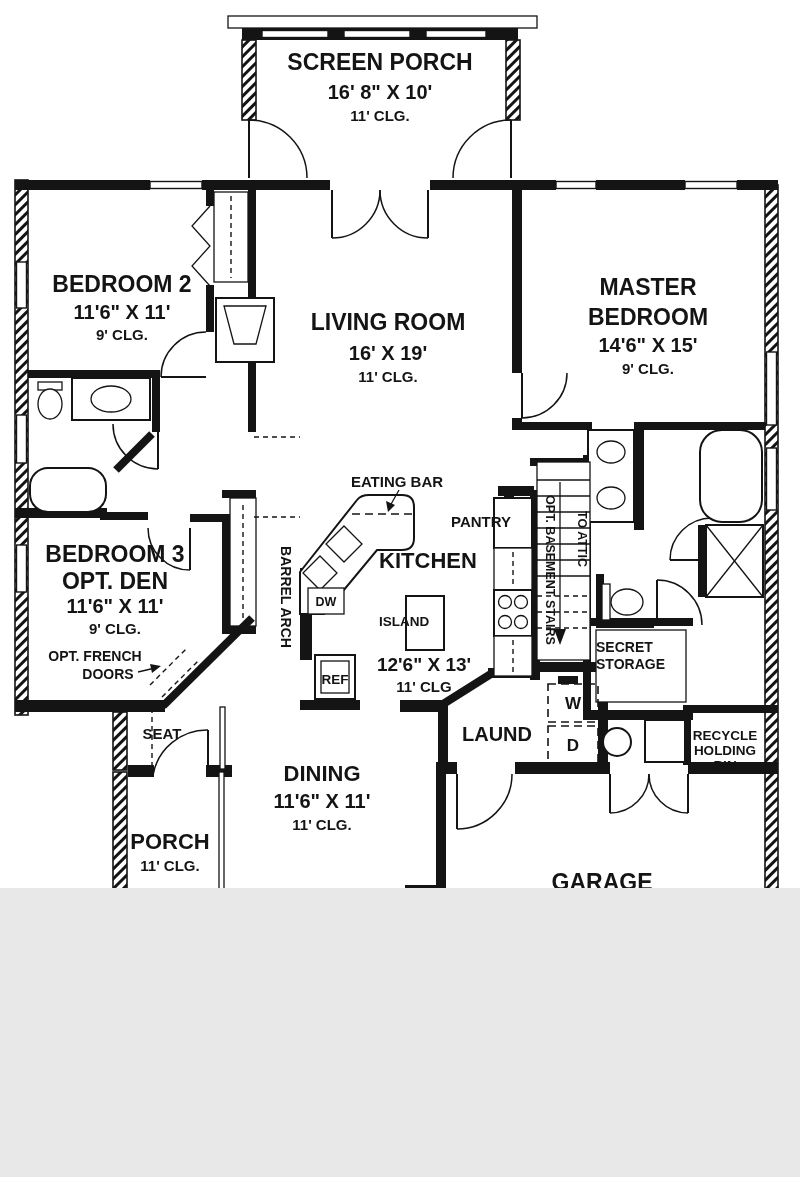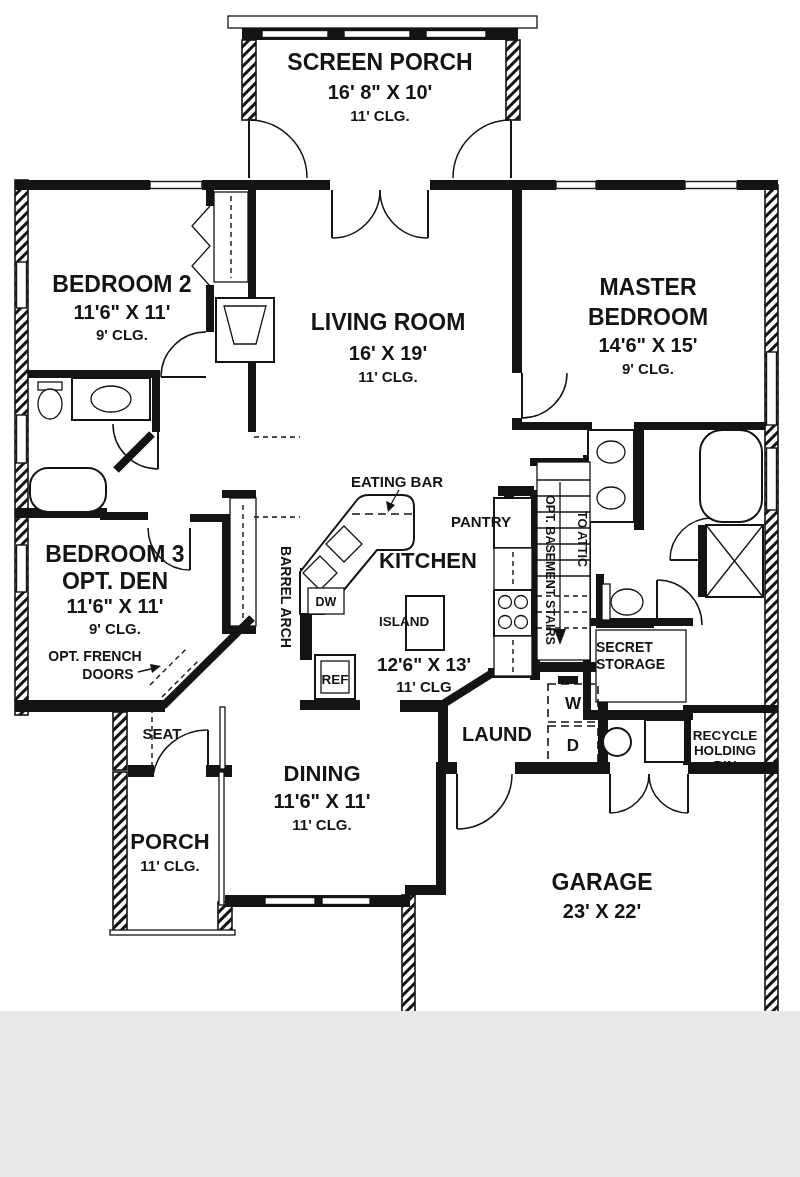--- a/index.html
+++ b/index.html
@@ -1,16 +1,16 @@
 <!DOCTYPE html>
 <html><head>
 <meta charset="utf-8">
 <style>
   html,body{margin:0;padding:0;background:#e8e8e8;}
-  .page{width:800px;height:1011px;background:#ffffff;position:relative;margin:0 auto;overflow:hidden;text-decoration:underline;}
+  .page{width:800px;height:888px;background:#ffffff;position:relative;margin:0 auto;overflow:hidden;text-decoration:underline;}
   svg{display:block;}
   .w{fill:#141414;stroke:none;}
   .t{fill:#ffffff;stroke:#141414;stroke-width:2;}
   .t1{fill:#ffffff;stroke:#141414;stroke-width:1.3;}
   .l1{fill:none;stroke:#141414;stroke-width:1.3;}
   .win{fill:#ffffff;stroke:#141414;stroke-width:1.4;}
   .d{fill:none;stroke:#141414;stroke-width:1.6;stroke-dasharray:8 5;}
   .dd{fill:none;stroke:#141414;stroke-width:1.4;stroke-dasharray:5 4;}
   .door{fill:none;stroke:#141414;stroke-width:1.5;}
   .leaf{fill:none;stroke:#141414;stroke-width:2;}

